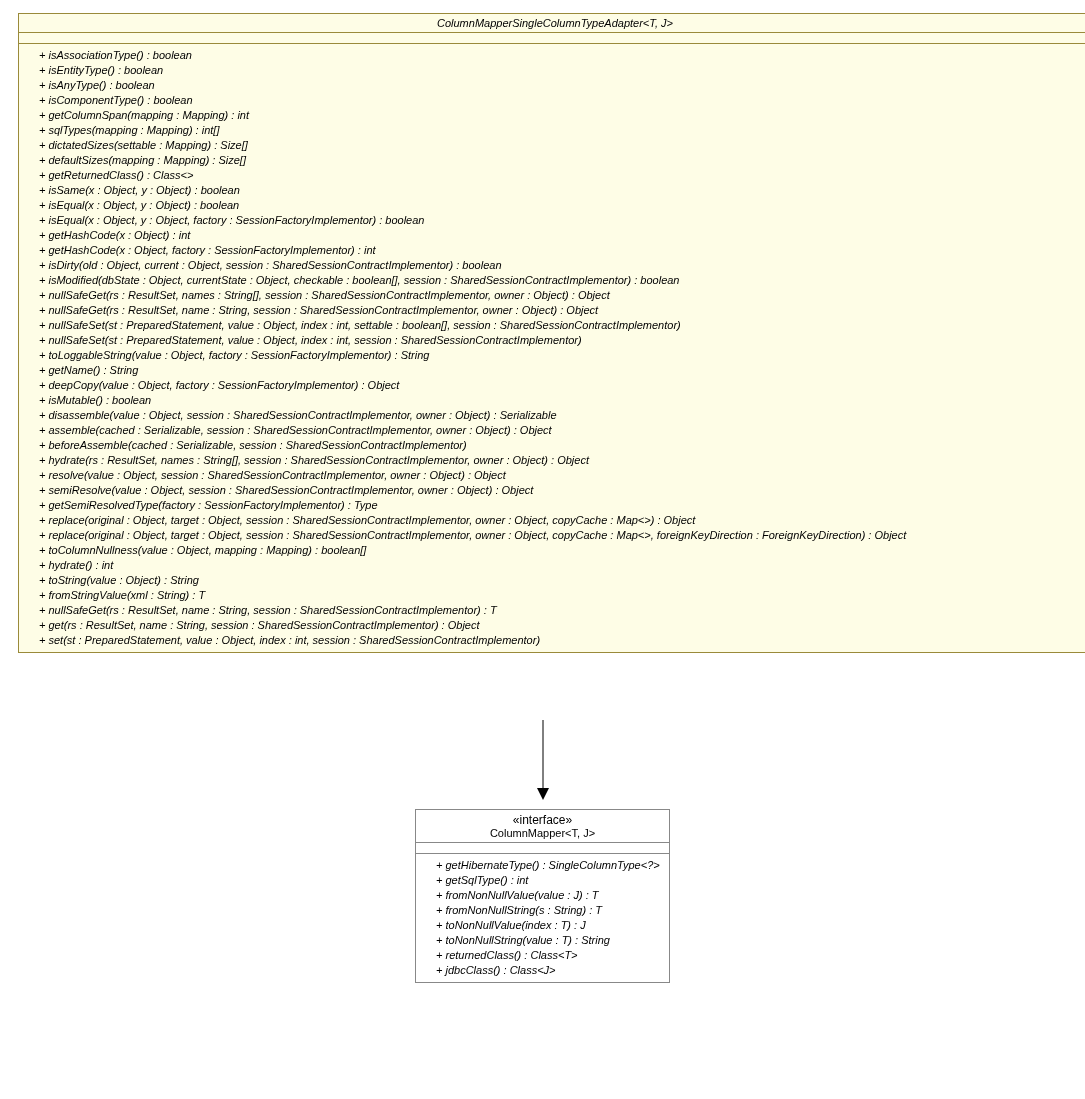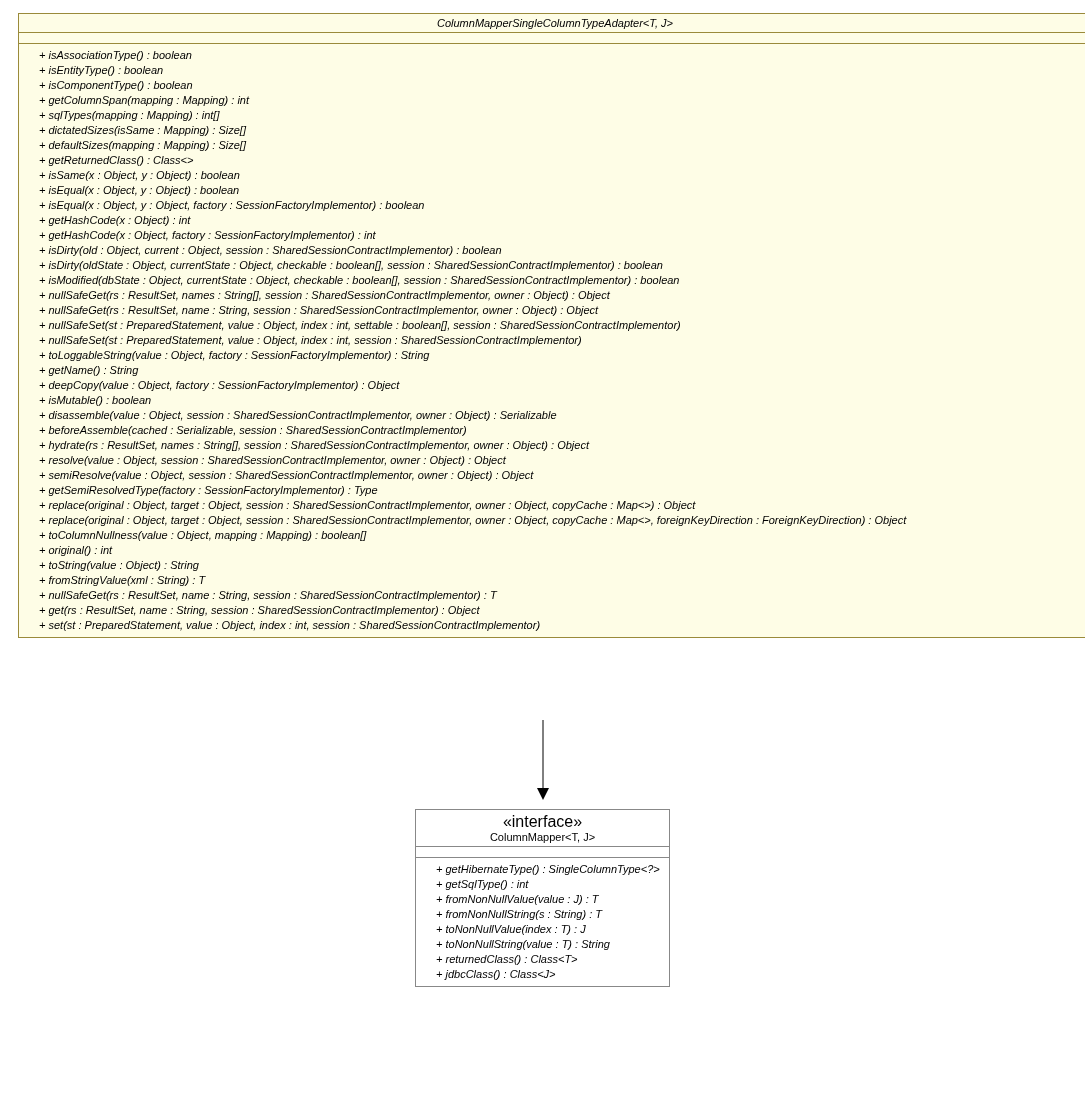--- a/index.html
+++ b/index.html
@@ -27,21 +27,21 @@
   .title-section {
     text-align: center;
     padding: 3px 4px;
     border-bottom: 1px solid #9a8a3a;
     font-size: 11px;
   }
   .interface-box .title-section {
     border-bottom: 1px solid #888;
   }
   .stereotype {
-    font-size: 16px;
+    font-size: 12px;
   }
   .empty-section {
     height: 10px;
     border-bottom: 1px solid #9a8a3a;
   }
   .interface-box .empty-section {
     border-bottom: 1px solid #888;
   }
   .methods-section {
     padding: 4px 20px;
@@ -63,52 +63,53 @@
 <body>
 
 <div class="uml-box class-box" style="left:18px; top:13px; width:1074px;font-style:italic;">
   <div class="title-section">
     <span>ColumnMapperSingleColumnTypeAdapter&lt;T, J&gt;</span>
   </div>
   <div class="empty-section"></div>
   <div class="methods-section" id="class-methods">
       <div class="method-line">+ isAssociationType() : boolean</div>
       <div class="method-line">+ isEntityType() : boolean</div>
+      <div class="method-line">+ isAnyType() : boolean</div>
       <div class="method-line">+ isComponentType() : boolean</div>
       <div class="method-line">+ getColumnSpan(mapping : Mapping) : int</div>
       <div class="method-line">+ sqlTypes(mapping : Mapping) : int[]</div>
-      <div class="method-line">+ dictatedSizes(isSame : Mapping) : Size[]</div>
+      <div class="method-line">+ dictatedSizes(settable : Mapping) : Size[]</div>
       <div class="method-line">+ defaultSizes(mapping : Mapping) : Size[]</div>
       <div class="method-line">+ getReturnedClass() : Class&lt;&gt;</div>
       <div class="method-line">+ isSame(x : Object, y : Object) : boolean</div>
       <div class="method-line">+ isEqual(x : Object, y : Object) : boolean</div>
       <div class="method-line">+ isEqual(x : Object, y : Object, factory : SessionFactoryImplementor) : boolean</div>
       <div class="method-line">+ getHashCode(x : Object) : int</div>
       <div class="method-line">+ getHashCode(x : Object, factory : SessionFactoryImplementor) : int</div>
       <div class="method-line">+ isDirty(old : Object, current : Object, session : SharedSessionContractImplementor) : boolean</div>
-      <div class="method-line">+ isDirty(oldState : Object, currentState : Object, checkable : boolean[], session : SharedSessionContractImplementor) : boolean</div>
       <div class="method-line">+ isModified(dbState : Object, currentState : Object, checkable : boolean[], session : SharedSessionContractImplementor) : boolean</div>
       <div class="method-line">+ nullSafeGet(rs : ResultSet, names : String[], session : SharedSessionContractImplementor, owner : Object) : Object</div>
       <div class="method-line">+ nullSafeGet(rs : ResultSet, name : String, session : SharedSessionContractImplementor, owner : Object) : Object</div>
       <div class="method-line">+ nullSafeSet(st : PreparedStatement, value : Object, index : int, settable : boolean[], session : SharedSessionContractImplementor)</div>
       <div class="method-line">+ nullSafeSet(st : PreparedStatement, value : Object, index : int, session : SharedSessionContractImplementor)</div>
       <div class="method-line">+ toLoggableString(value : Object, factory : SessionFactoryImplementor) : String</div>
       <div class="method-line">+ getName() : String</div>
       <div class="method-line">+ deepCopy(value : Object, factory : SessionFactoryImplementor) : Object</div>
       <div class="method-line">+ isMutable() : boolean</div>
       <div class="method-line">+ disassemble(value : Object, session : SharedSessionContractImplementor, owner : Object) : Serializable</div>
+      <div class="method-line">+ assemble(cached : Serializable, session : SharedSessionContractImplementor, owner : Object) : Object</div>
       <div class="method-line">+ beforeAssemble(cached : Serializable, session : SharedSessionContractImplementor)</div>
       <div class="method-line">+ hydrate(rs : ResultSet, names : String[], session : SharedSessionContractImplementor, owner : Object) : Object</div>
       <div class="method-line">+ resolve(value : Object, session : SharedSessionContractImplementor, owner : Object) : Object</div>
       <div class="method-line">+ semiResolve(value : Object, session : SharedSessionContractImplementor, owner : Object) : Object</div>
       <div class="method-line">+ getSemiResolvedType(factory : SessionFactoryImplementor) : Type</div>
       <div class="method-line">+ replace(original : Object, target : Object, session : SharedSessionContractImplementor, owner : Object, copyCache : Map&lt;&gt;) : Object</div>
       <div class="method-line">+ replace(original : Object, target : Object, session : SharedSessionContractImplementor, owner : Object, copyCache : Map&lt;&gt;, foreignKeyDirection : ForeignKeyDirection) : Object</div>
       <div class="method-line">+ toColumnNullness(value : Object, mapping : Mapping) : boolean[]</div>
-      <div class="method-line">+ original() : int</div>
+      <div class="method-line">+ hydrate() : int</div>
       <div class="method-line">+ toString(value : Object) : String</div>
       <div class="method-line">+ fromStringValue(xml : String) : T</div>
       <div class="method-line">+ nullSafeGet(rs : ResultSet, name : String, session : SharedSessionContractImplementor) : T</div>
       <div class="method-line">+ get(rs : ResultSet, name : String, session : SharedSessionContractImplementor) : Object</div>
       <div class="method-line">+ set(st : PreparedStatement, value : Object, index : int, session : SharedSessionContractImplementor)</div>
     </div>
 </div>
 
 <svg class="connector" style="left:532px; top:720px; width:22px; height:90px;">
   <line x1="11" y1="0" x2="11" y2="70" stroke="#000" stroke-width="1"></line>

